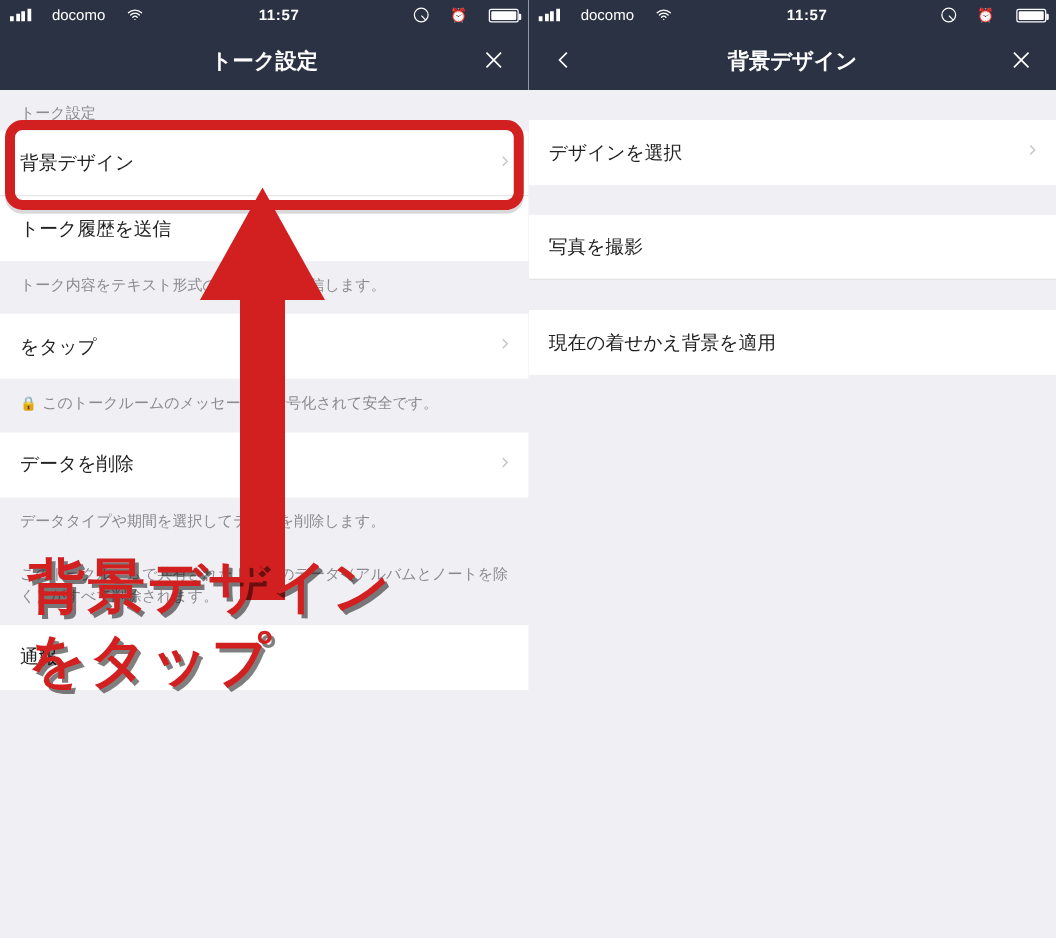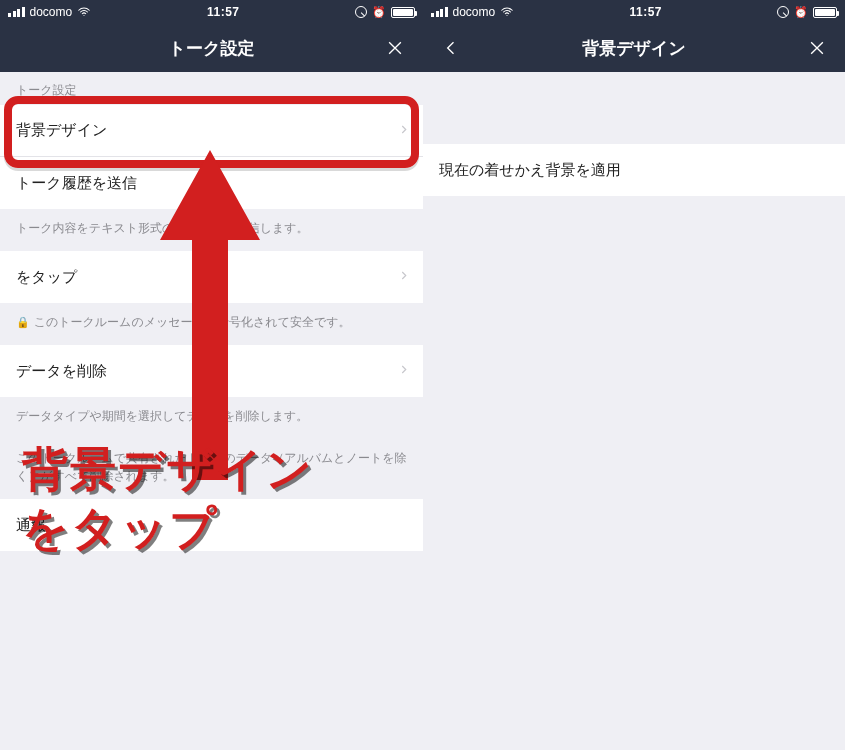--- a/index.html
+++ b/index.html
@@ -4,21 +4,21 @@
 <style>
   * { margin: 0; padding: 0; box-sizing: border-box; }
   html, body { width: 845px; height: 750px; font-family: -apple-system, "Hiragino Sans", sans-serif; background: #efeff4; overflow: hidden; }
   .stage { position: relative; width: 845px; height: 750px; }
   .phone { position: absolute; top: 0; width: 423px; height: 750px; background: #efeff4; overflow: hidden; }
   .phone.left  { left: 0; }
   .phone.right { left: 423px; width: 422px; }
 
   
   .statusbar { height: 24px; background: #2a3244; color: #fff; display: flex; align-items: center; justify-content: space-between; padding: 0 8px; font-size: 12px; }
-  .sb-left, .sb-right { display: flex; align-items: center; gap: 5px; }
+  .sb-left, .sb-right { display: flex; align-items: center; gap: 17px; }
   .sb-center { font-weight: 600; letter-spacing: .5px; }
   .sig { display: inline-flex; align-items: flex-end; gap: 1.5px; }
   .sig i { width: 3px; background: #fff; display: inline-block; }
   .sig i:nth-child(1){height:4px}.sig i:nth-child(2){height:6px}.sig i:nth-child(3){height:8px}.sig i:nth-child(4){height:10px}
   .wifi { width:14px; height:14px; }
   .batt { width: 24px; height: 11px; border: 1px solid #fff; border-radius: 2px; position: relative; }
   .batt::after { content:""; position:absolute; right:-3px; top:3px; width:2px; height:5px; background:#fff; border-radius:0 1px 1px 0;}
   .batt i { position:absolute; left:1px; top:1px; bottom:1px; right:1px; background:#fff; border-radius:1px;}
   .circ { width:12px;height:12px;border:1.3px solid #fff;border-radius:50%;position:relative;}
   .circ::after{content:"";position:absolute;left:50%;top:50%;width:5px;height:1.3px;background:#fff;transform-origin:left;transform:rotate(45deg);}
@@ -168,23 +168,32 @@
       <span class="title">背景デザイン</span>
       <span class="nav-close">
         <svg viewBox="0 0 24 24">
             <path d="M5 5l14 14M19 5L5 19"></path>
           </svg>
       </span>
     </div>
 
     <div class="group-gap"></div>
 
+    <div class="row noborder">
+      <span>デザインを選択</span>
+      <span class="chev"><svg viewBox="0 0 24 24">
+            <path d="M9 6l6 6-6 6"></path>
+          </svg></span>
+    </div>
 
     <div class="group-gap"></div>
 
+    <div class="row">
+      <span>写真を撮影</span>
+    </div>
 
     <div class="group-gap"></div>
 
     <div class="row noborder">
       <span>現在の着せかえ背景を適用</span>
     </div>
   </div>
 
 </div>
 

